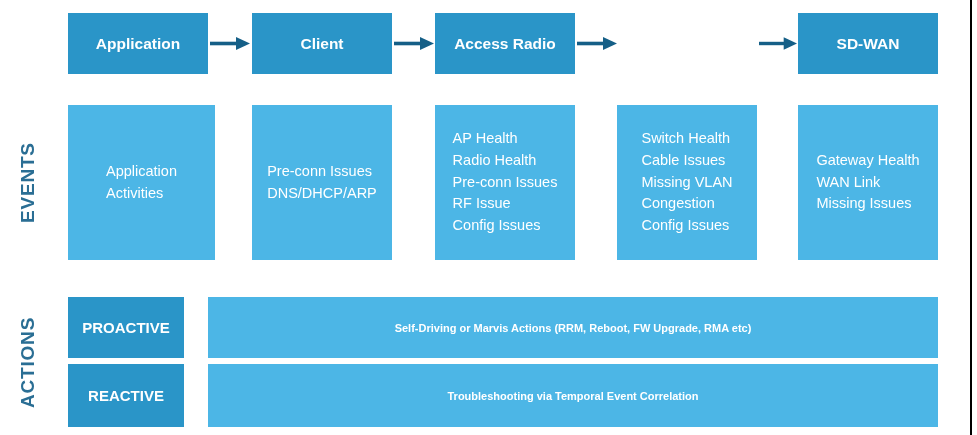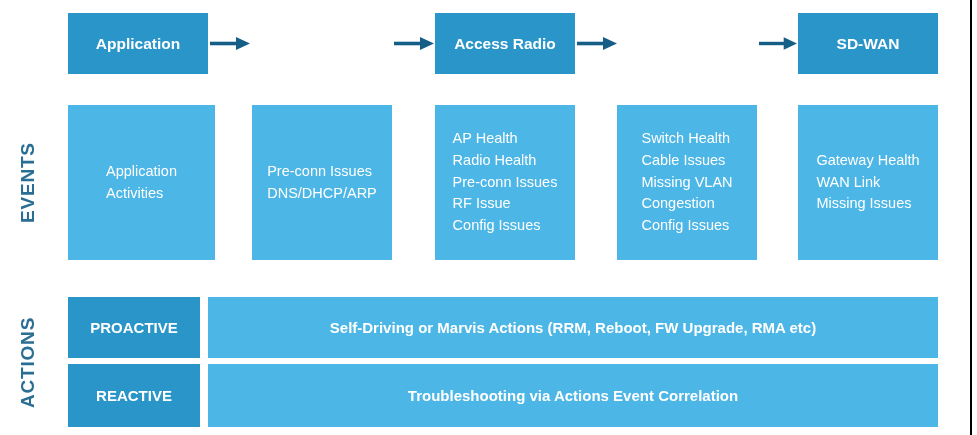--- a/index.html
+++ b/index.html
@@ -36,41 +36,42 @@
     position:absolute; left:12px; width:32px;
     writing-mode:vertical-rl; transform:rotate(180deg);
     display:flex; align-items:center; justify-content:center;
     color:#2a6e94; font-weight:bold; font-size:19px; letter-spacing:0.8px;
   }
   .v-events { top:105px; height:155px; }
   .v-actions { top:297px; height:130px; }
 
   
   .action-label {
-    position:absolute; left:68px; width:132px;
+    position:absolute; left:68px; width:116px;
     background:#2a95c8; color:#ffffff; font-weight:bold; font-size:15px;
     display:flex; align-items:center; justify-content:center; text-align:center;
   }
   .action-bar {
     position:absolute; left:208px; width:730px;
-    background:#4cb6e6; color:#ffffff; font-weight:bold; font-size:15px;
+    background:#4cb6e6; color:#ffffff; font-weight:bold; font-size:11px;
     display:flex; align-items:center; justify-content:center; text-align:center;
   }
   .r1{ top:297px; height:61px; }
   .r2{ top:364px; height:63px; }
 
   
   .edge-line { position:absolute; left:970px; top:0; width:2px; height:435px; background:#000000; }
 </style>
 </head>
 <body>
 
 <div class="canvas">
 
   <div class="node c1">Application</div>
+  <div class="node c2">Client</div>
   <div class="node c3">Access Radio</div>
   <div class="node c5">SD-WAN</div>
 
   <svg class="arrow a1" viewBox="0 0 40 15">
     <line x1="0" y1="7.5" x2="28" y2="7.5"></line>
       <polygon points="26,1 40,7.5 26,14"></polygon>
   </svg>
   <svg class="arrow a2" viewBox="0 0 40 15">
     <line x1="0" y1="7.5" x2="28" y2="7.5"></line>
       <polygon points="26,1 40,7.5 26,14"></polygon>
@@ -100,16 +101,16 @@
 Congestion
 Config Issues</div>
   <div class="event-box c5">Gateway Health
 WAN Link
 Missing Issues</div>
 
   <div class="v-label v-actions">ACTIONS</div>
   <div class="action-label r1">PROACTIVE</div>
   <div class="action-bar r1">Self-Driving or Marvis Actions (RRM, Reboot, FW Upgrade, RMA etc)</div>
   <div class="action-label r2">REACTIVE</div>
-  <div class="action-bar r2">Troubleshooting via Actions Event Correlation</div>
+  <div class="action-bar r2">Troubleshooting via Temporal Event Correlation</div>
 
   <div class="edge-line"></div>
 </div>
 
 </body></html>

